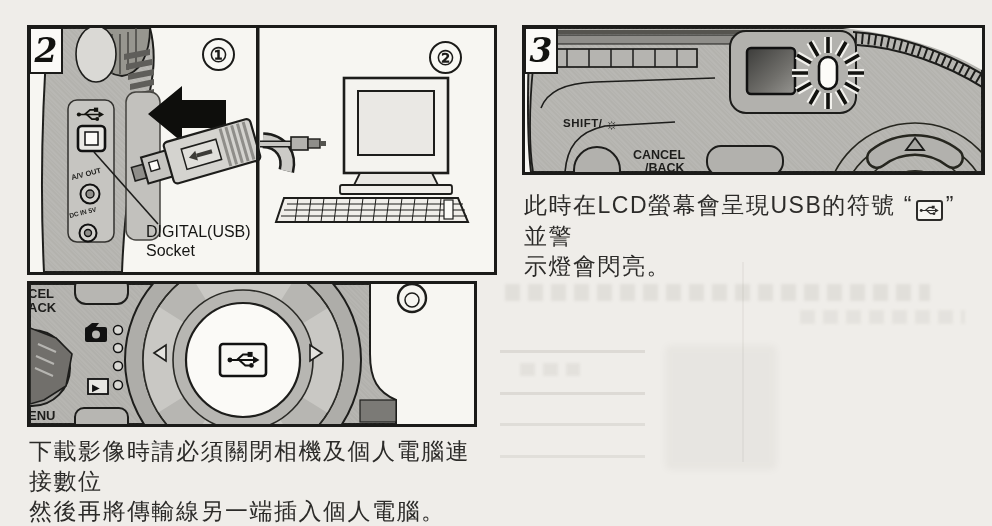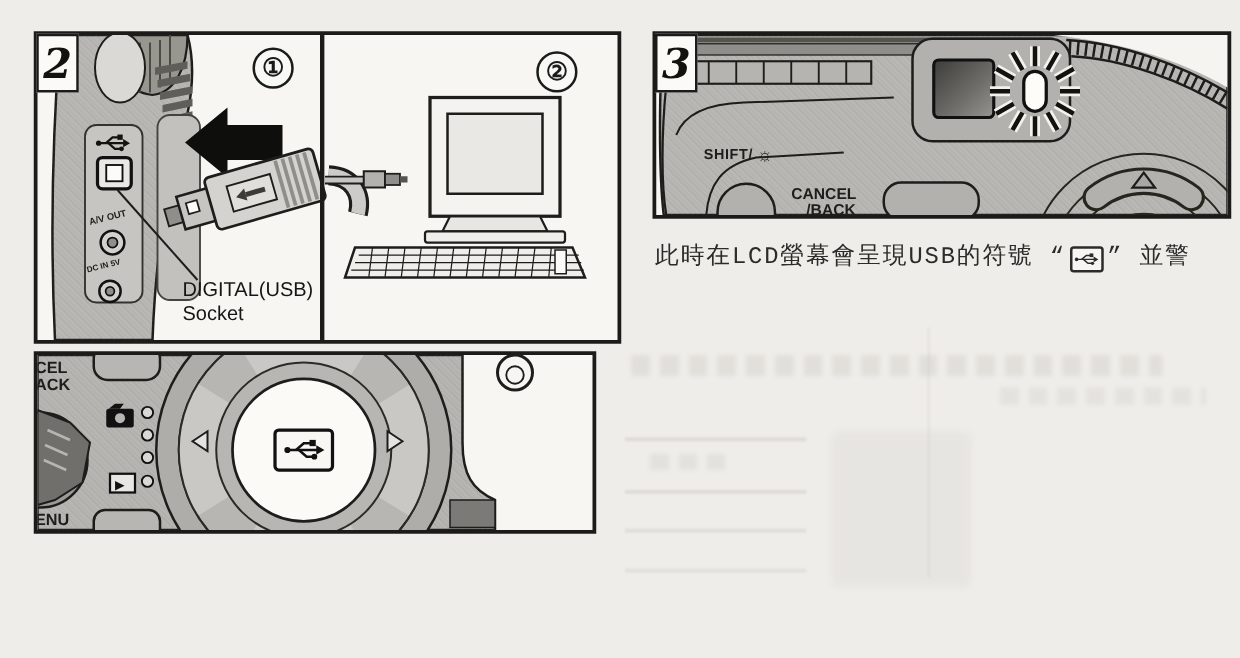--- a/index.html
+++ b/index.html
@@ -25,22 +25,22 @@
     font-size:33px; color:#12120f; z-index:3;
   }
   .circ {
     position:absolute; width:33px; height:33px; box-sizing:border-box;
     border:2.5px solid #1b1b19; border-radius:50%;
     display:flex; align-items:center; justify-content:center;
     font-size:20px; font-weight:bold; color:#1b1b19;
     background:rgba(250,249,246,.55); z-index:3;
   }
   .caption {
-    position:absolute; color:#2c2b29; font-size:19px;
-    letter-spacing:1.5px; line-height:30px; z-index:2;font-family:Liberation Mono, monospace;
+    position:absolute; color:#2c2b29; font-size:23px;
+    letter-spacing:1.5px; line-height:30px; z-index:2;
   }
   .usb-inline {
     display:inline-flex; align-items:center; justify-content:center;
     width:27px; height:21px; box-sizing:border-box;
     border:2px solid #2c2b29; border-radius:3px;
     vertical-align:-4px; margin:0 3px; background:#f6f5f1;
   }
   .usb-inline svg { width:20px; height:13px; display:block; }
   .ghost { position:absolute; pointer-events:none; }
   .g-band { background:repeating-linear-gradient(90deg,#847f74 0 15px,transparent 15px 23px); filter:blur(1.5px); }
@@ -201,20 +201,22 @@
       <circle cx="88" cy="82" r="4.5" fill="#d9d8d4" stroke="#111" stroke-width="1.5"></circle>
       <circle cx="88" cy="101" r="4.5" fill="#d9d8d4" stroke="#111" stroke-width="1.5"></circle>
 
       <text x="-2" y="14" font-size="13" font-weight="bold" fill="#1d1d1b">CEL</text>
       <text x="-2" y="28" font-size="13" font-weight="bold" fill="#1d1d1b">ACK</text>
       <text x="-2" y="136" font-size="13" font-weight="bold" fill="#1d1d1b">ENU</text>
     </svg>
   </div>
 
   <div class="caption" style="left:29px;top:436px;width:462px">
+    <div>下載影像時請必須關閉相機及個人電腦連接數位</div>
+    <div>然後再將傳輸線另一端插入個人電腦。</div>
   </div>
 
   <div class="panel panel-c">
     <svg viewBox="0 0 457 144">
 
       <path d="M6 0 H457 V144 H6 C2 110 2 40 6 0 Z" fill="#b9b8b4" stroke="#1d1d1b" stroke-width="2"></path>
       <path d="M6 0 H457 V144 H6 C2 110 2 40 6 0 Z" fill="url(#hatch)"></path>
 
       <path d="M318 0 L457 0 L457 42 C416 18 370 6 318 0 Z" fill="#f5f4f0"></path>
 
@@ -265,15 +267,16 @@
   </div>
 
   <div class="caption" style="left:524px;top:190px;width:462px">
     <div>
       <span>此時在LCD螢幕會呈現USB的符號 “</span><span class="usb-inline">
           <svg viewBox="0 0 44 26" color="#2c2b29">
             <use href="#trident"></use>
           </svg>
         </span><span>” 並警</span>
     </div>
+    <div>示燈會閃亮。</div>
   </div>
 
 </div>
 
 </body></html>

